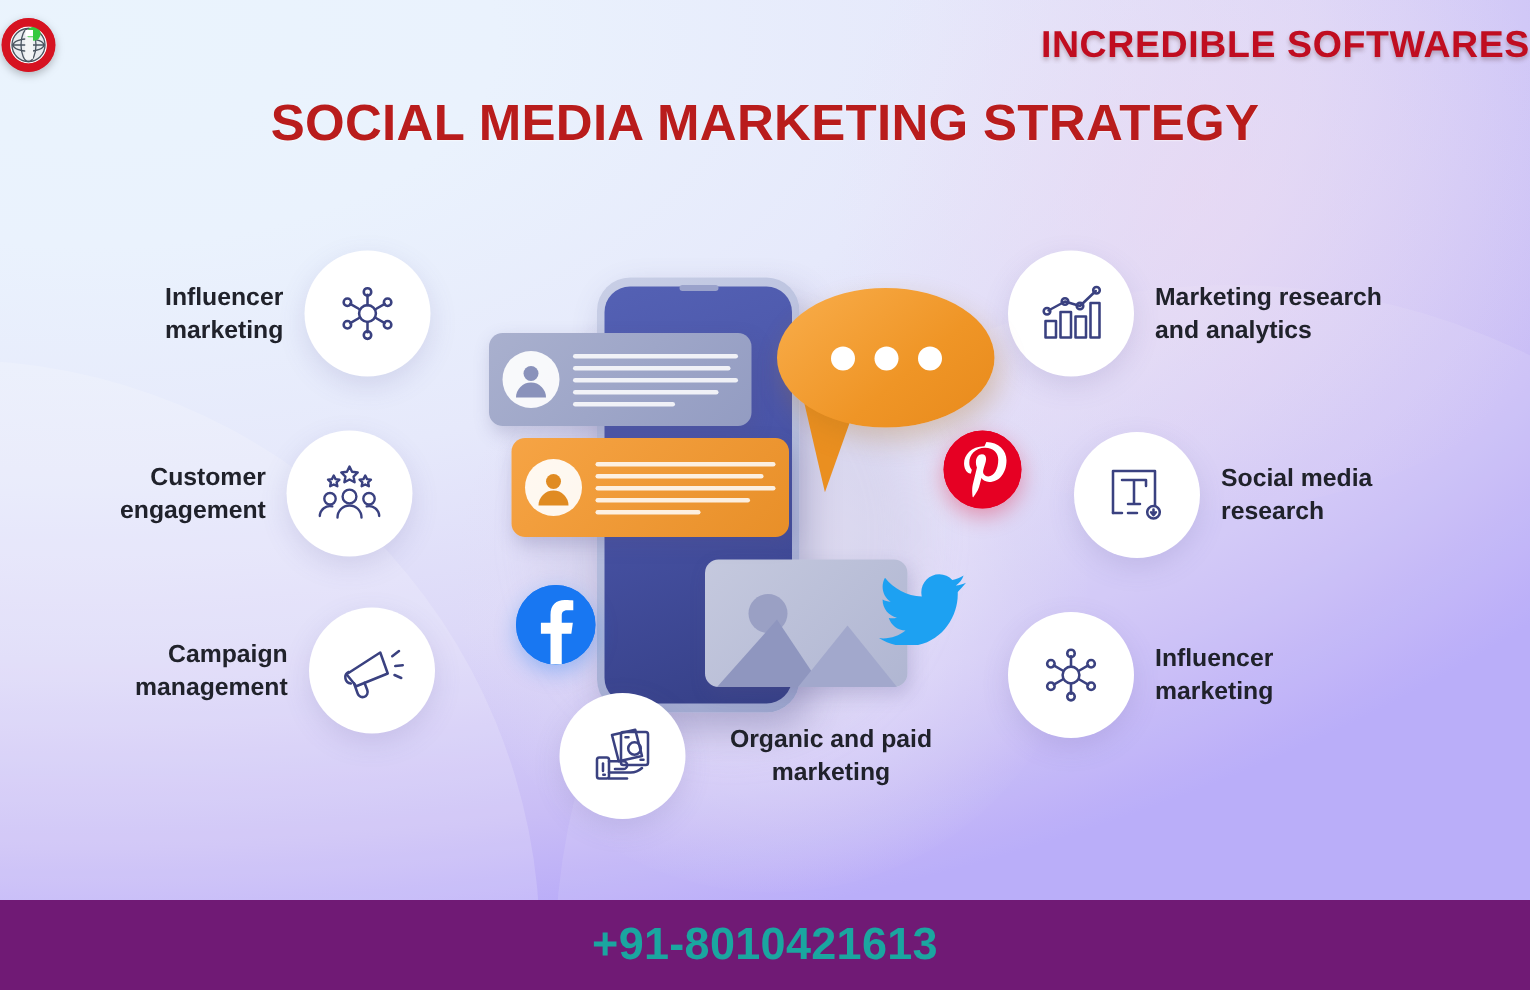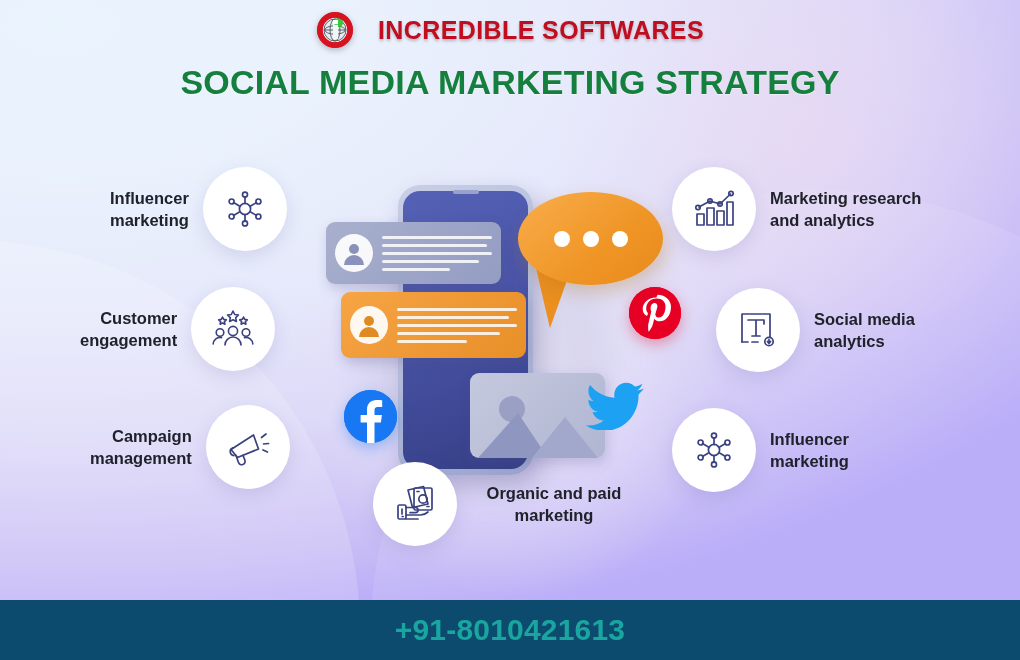--- a/index.html
+++ b/index.html
@@ -45,21 +45,21 @@
     position:absolute;
     width:420px; height:420px;
     left:305px; top:175px;
     border-radius:50%;
     background:radial-gradient(circle, rgba(255,255,255,0.55) 0%, rgba(226,222,245,0.28) 55%, rgba(226,222,245,0) 72%);
   }
 
   
   .brandbar {
     position:absolute; top:10px; left:0; right:0;
-    display:flex; align-items:center; justify-content:center;
+    display:flex; align-items:center; justify-content:space-between;
     gap:24px;
     height:40px;
   }
   .brand-logo {
     position:relative;
     width:38px; height:38px;
     filter:drop-shadow(0 2px 3px rgba(0,0,0,0.25));
   }
   .brand-name {
     font-size:25px;
@@ -68,21 +68,21 @@
     color:#c00d20;
     text-shadow:0 2px 3px rgba(80,40,40,0.30);
     font-family:"Liberation Sans", sans-serif;
   }
   .poster-title {
     position:absolute; top:63px; left:0; right:0;
     text-align:center;
     font-size:34px;
     font-weight:bold;
     letter-spacing:0.2px;
-    color:#15803d;
+    color:#b91c1c;
     font-family:"Liberation Sans", sans-serif;
     text-shadow:0 1px 1px rgba(255,255,255,0.5);
   }
 
   
   .feature {
     position:absolute;
     display:flex; align-items:center;
     gap:14px;
   }
@@ -201,21 +201,21 @@
     box-shadow:0 5px 14px rgba(230,0,35,0.35);
   }
   .soc-tw {
     left:268px; top:222px; width:60px; height:48px;
   }
 
   
   .footer {
     position:absolute; left:0; right:0; bottom:0;
     height:60px;
-    background:#0c4a6e;
+    background:#701a75;
     display:flex; align-items:center; justify-content:center;
     gap:72px;
   }
   .footer-text {
     font-size:30px;
     font-weight:bold;
     color:#1aa6a0;
     letter-spacing:0.2px;
     font-family:"Liberation Sans", sans-serif;
   }
@@ -335,21 +335,21 @@
         <svg width="44" height="42" viewBox="0 0 44 42" fill="none" stroke="#3a4180" stroke-width="1.7" stroke-linejoin="round" stroke-linecap="round">
           <path d="M6 33 V5 H34 V28"></path>
           <path d="M6 33 H12 M16 33 H22" stroke-dasharray="0"></path>
           <path d="M12 11 H28 V15 M20 11 V27 M16 27 H24"></path>
           <circle cx="33" cy="32.5" r="4.2"></circle>
           <path d="M33 30.6 V34.4 M31.4 32.5 L33 34.4 L34.6 32.5"></path>
         </svg>
       </span>
     </div>
     <div class="feat-label">Social media
-analytics</div>
+research</div>
   </div>
 
   <div class="feature right" style="left:672px; top:408px;">
     <div class="bubble">
       <span>
         <svg width="44" height="44" viewBox="0 0 44 44" fill="none" stroke="#3a4180" stroke-width="1.7" stroke-linecap="round">
           <circle cx="22" cy="22" r="5.6"></circle>
           <path d="M22 16.4 V9.5 M22 27.6 V34.5 M16.4 19 L10.5 15.6 M27.6 19 L33.5 15.6 M16.4 25 L10.5 28.4 M27.6 25 L33.5 28.4"></path>
           <circle cx="22" cy="7.6" r="2.5"></circle>
           <circle cx="22" cy="36.4" r="2.5"></circle>

